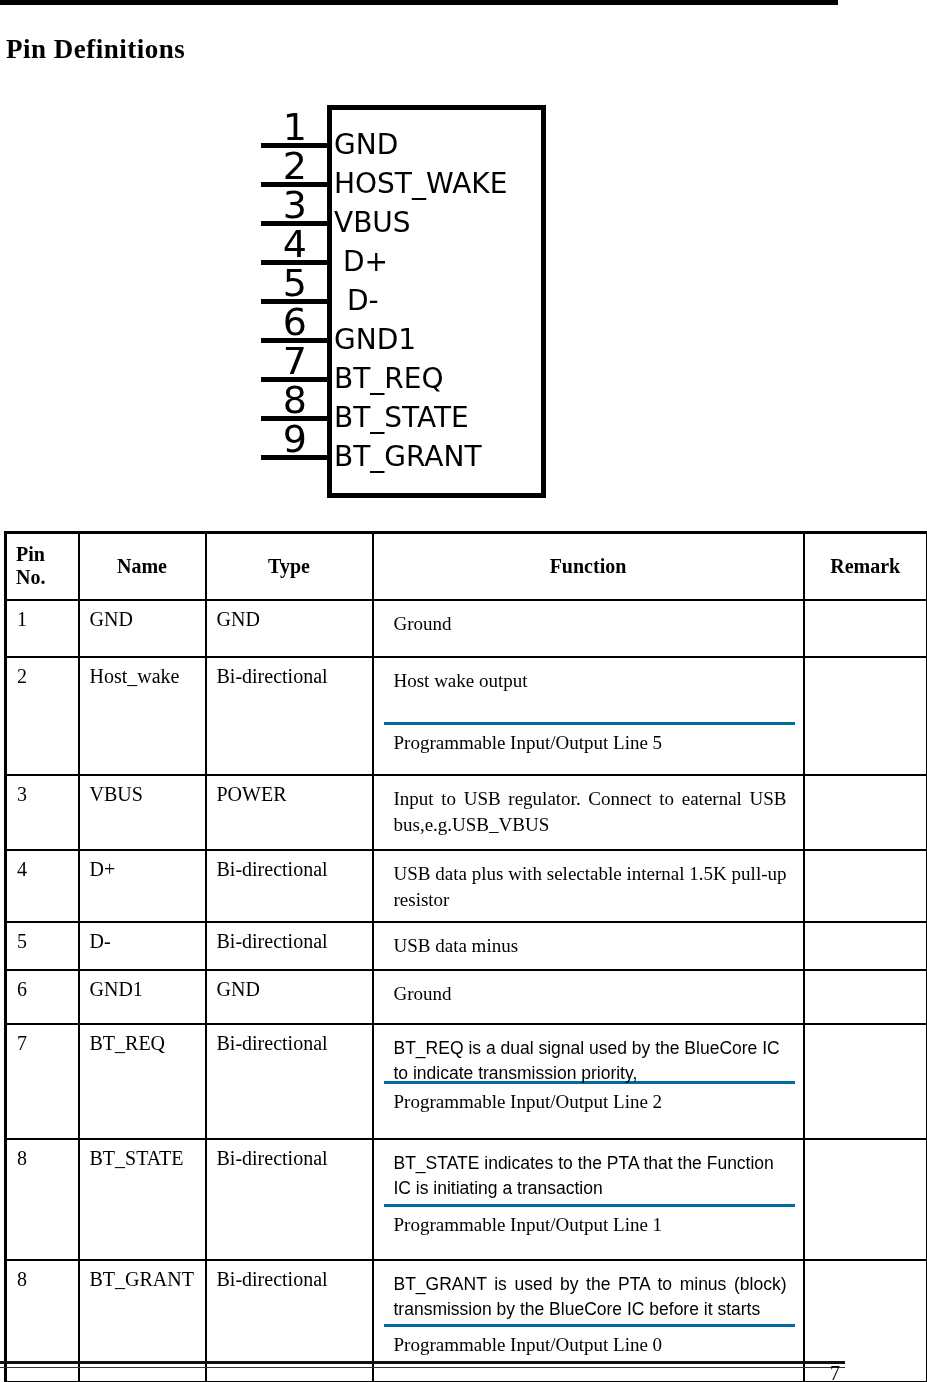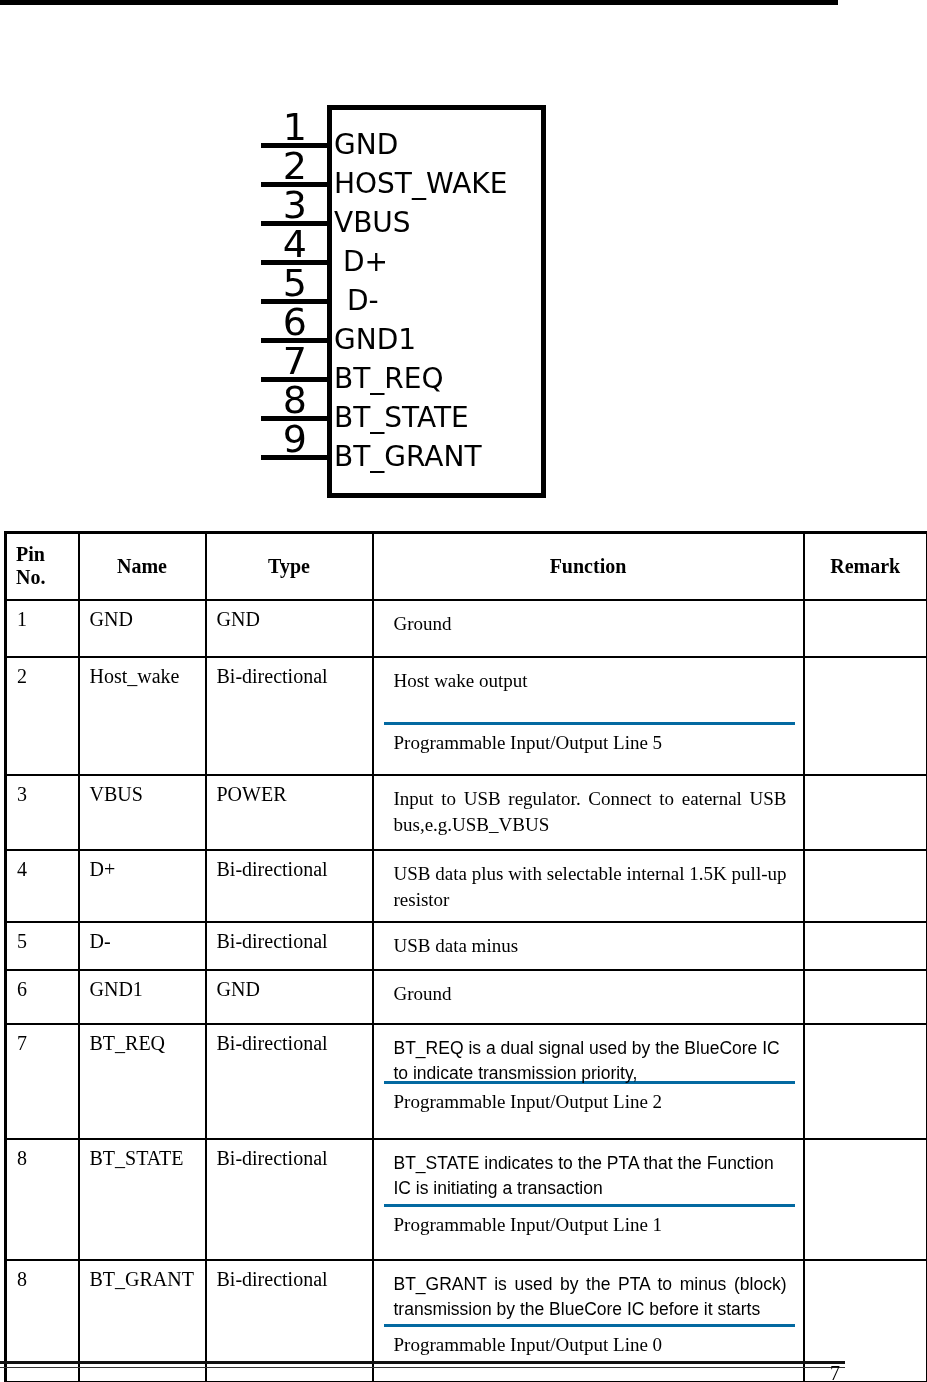--- a/index.html
+++ b/index.html
@@ -42,20 +42,21 @@
                 padding-top:6px;}
   .fn-part.just{text-align:justify;}
 </style>
 </head>
 <body>
 
 <div id="page">
 
   <div class="abs" id="top-rule"></div>
 
+  <div class="abs" id="page-title">Pin Definitions</div>
 
   <div class="abs" id="pin-diagram">
     <div id="ic-box"></div>
 
   <div class="pin-line" style="top: 63px;"></div>
       <div class="pin-number" style="top: 29px;">1</div>
       <div class="pin-label" style="top: 49px;">GND</div>
       <div class="pin-line" style="top: 102px;"></div>
       <div class="pin-number" style="top: 68px;">2</div>
       <div class="pin-label" style="top: 88px;">HOST_WAKE</div>

